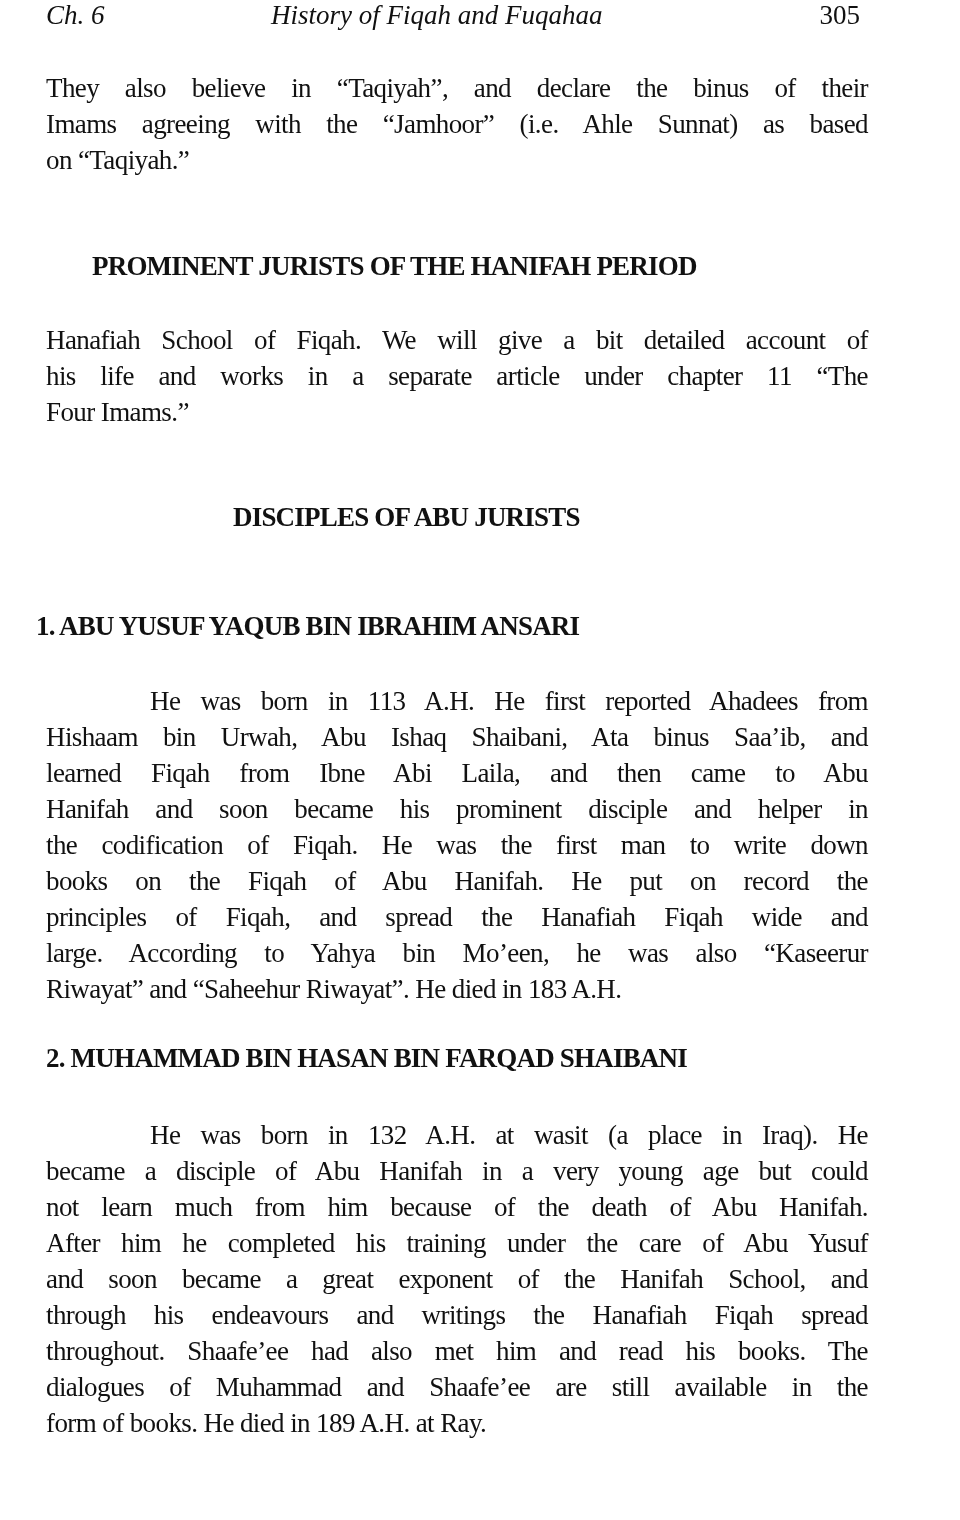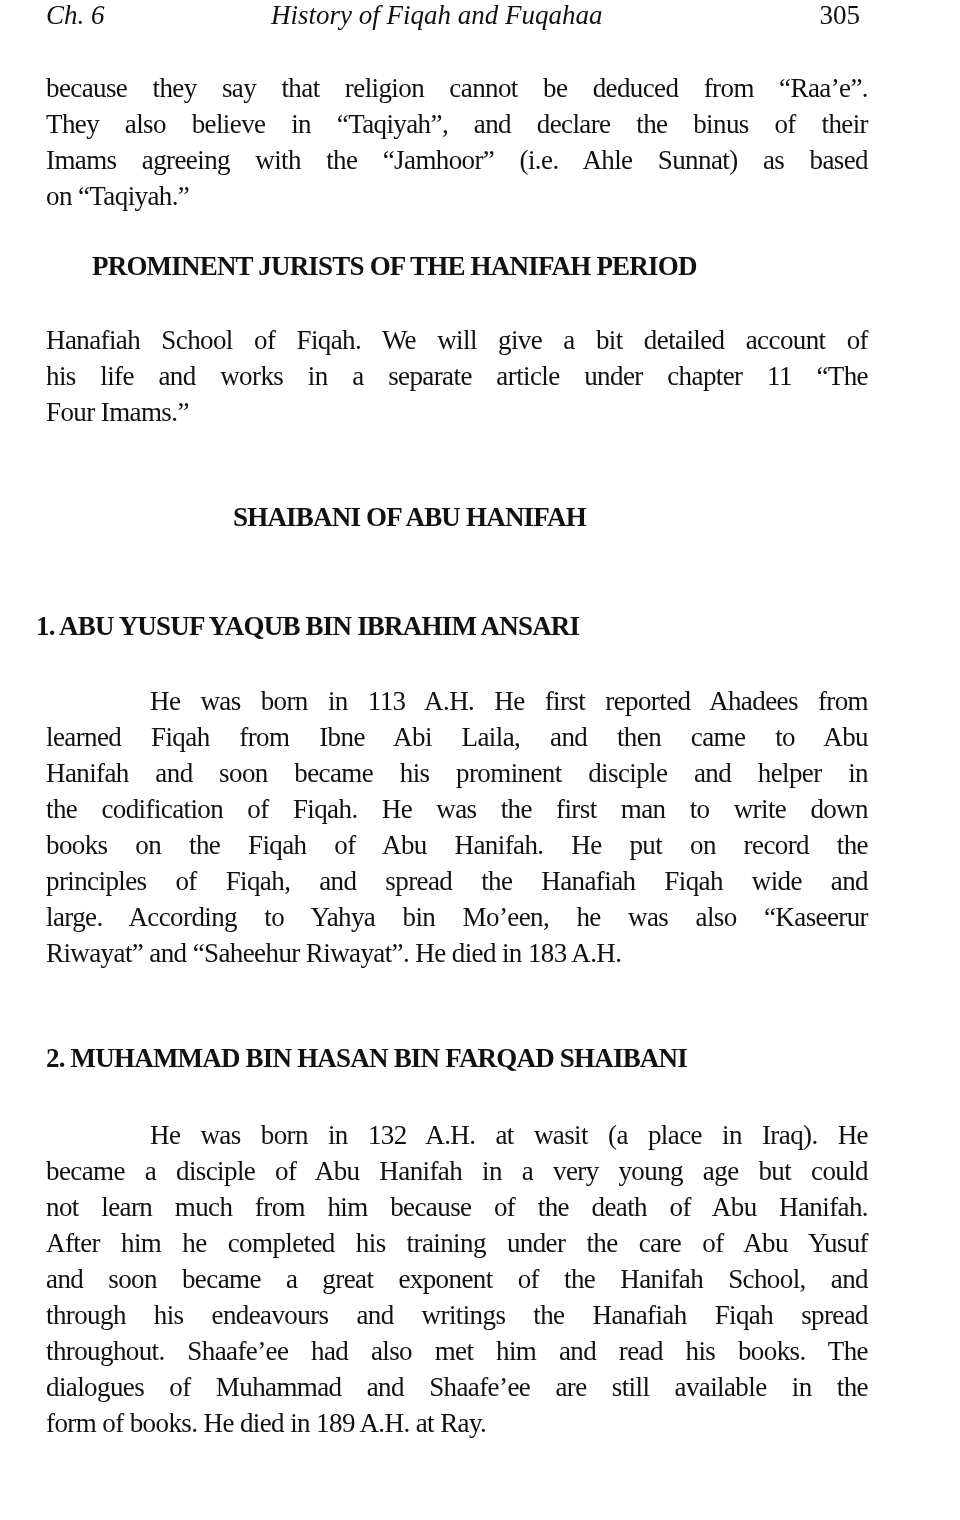--- a/index.html
+++ b/index.html
@@ -19,40 +19,40 @@
 </head>
 <body>
 
 <div class="header">
   <span class="ch">Ch. 6</span>
   <span class="title">History of Fiqah and Fuqahaa</span>
   <span class="page">305</span>
 </div>
 
 <div class="para" style="top:70px;">
-  <span class="line">because they say that religion cannot be deduced from “Raa’e”.</span>
   <span class="line">They also believe in “Taqiyah”, and declare the binus of their</span>
   <span class="line">Imams agreeing with the “Jamhoor” (i.e. Ahle Sunnat) as based</span>
   <span class="line last">on “Taqiyah.”</span>
 </div>
 
 <div class="heading" style="top:251px; left:92px;">PROMINENT JURISTS OF THE HANIFAH PERIOD</div>
 
 <div class="para" style="top:322px;">
   <span class="line">Hanafiah School of Fiqah. We will give a bit detailed account of</span>
   <span class="line">his life and works in a separate article under chapter 11 “The</span>
   <span class="line last">Four Imams.”</span>
 </div>
 
-<div class="heading" style="top:502px; left:233px;">SHAIBANI OF ABU HANIFAH</div>
+<div class="heading" style="top:502px; left:233px;">DISCIPLES OF ABU JURISTS</div>
 
 <div class="heading" style="top:611px; left:36px;">1.  ABU YUSUF YAQUB BIN IBRAHIM ANSARI</div>
 
 <div class="para" style="top:683px;">
   <span class="line" style="padding-left:104px;">He was born in 113 A.H. He first reported Ahadees from</span>
+  <span class="line">Hishaam bin Urwah, Abu Ishaq Shaibani, Ata binus Saa’ib, and</span>
   <span class="line">learned Fiqah from Ibne Abi Laila, and then came to Abu</span>
   <span class="line">Hanifah and soon became his prominent disciple and helper in</span>
   <span class="line">the codification of Fiqah. He was the first man to write down</span>
   <span class="line">books on the Fiqah of Abu  Hanifah. He put on record the</span>
   <span class="line">principles of Fiqah, and spread the Hanafiah Fiqah wide and</span>
   <span class="line">large. According to Yahya bin Mo’een, he was also “Kaseerur</span>
   <span class="line last">Riwayat” and “Saheehur Riwayat”. He died in 183 A.H.</span>
 </div>
 
 <div class="heading" style="top:1043px; left:46px;">2.  MUHAMMAD BIN HASAN BIN FARQAD SHAIBANI</div>

